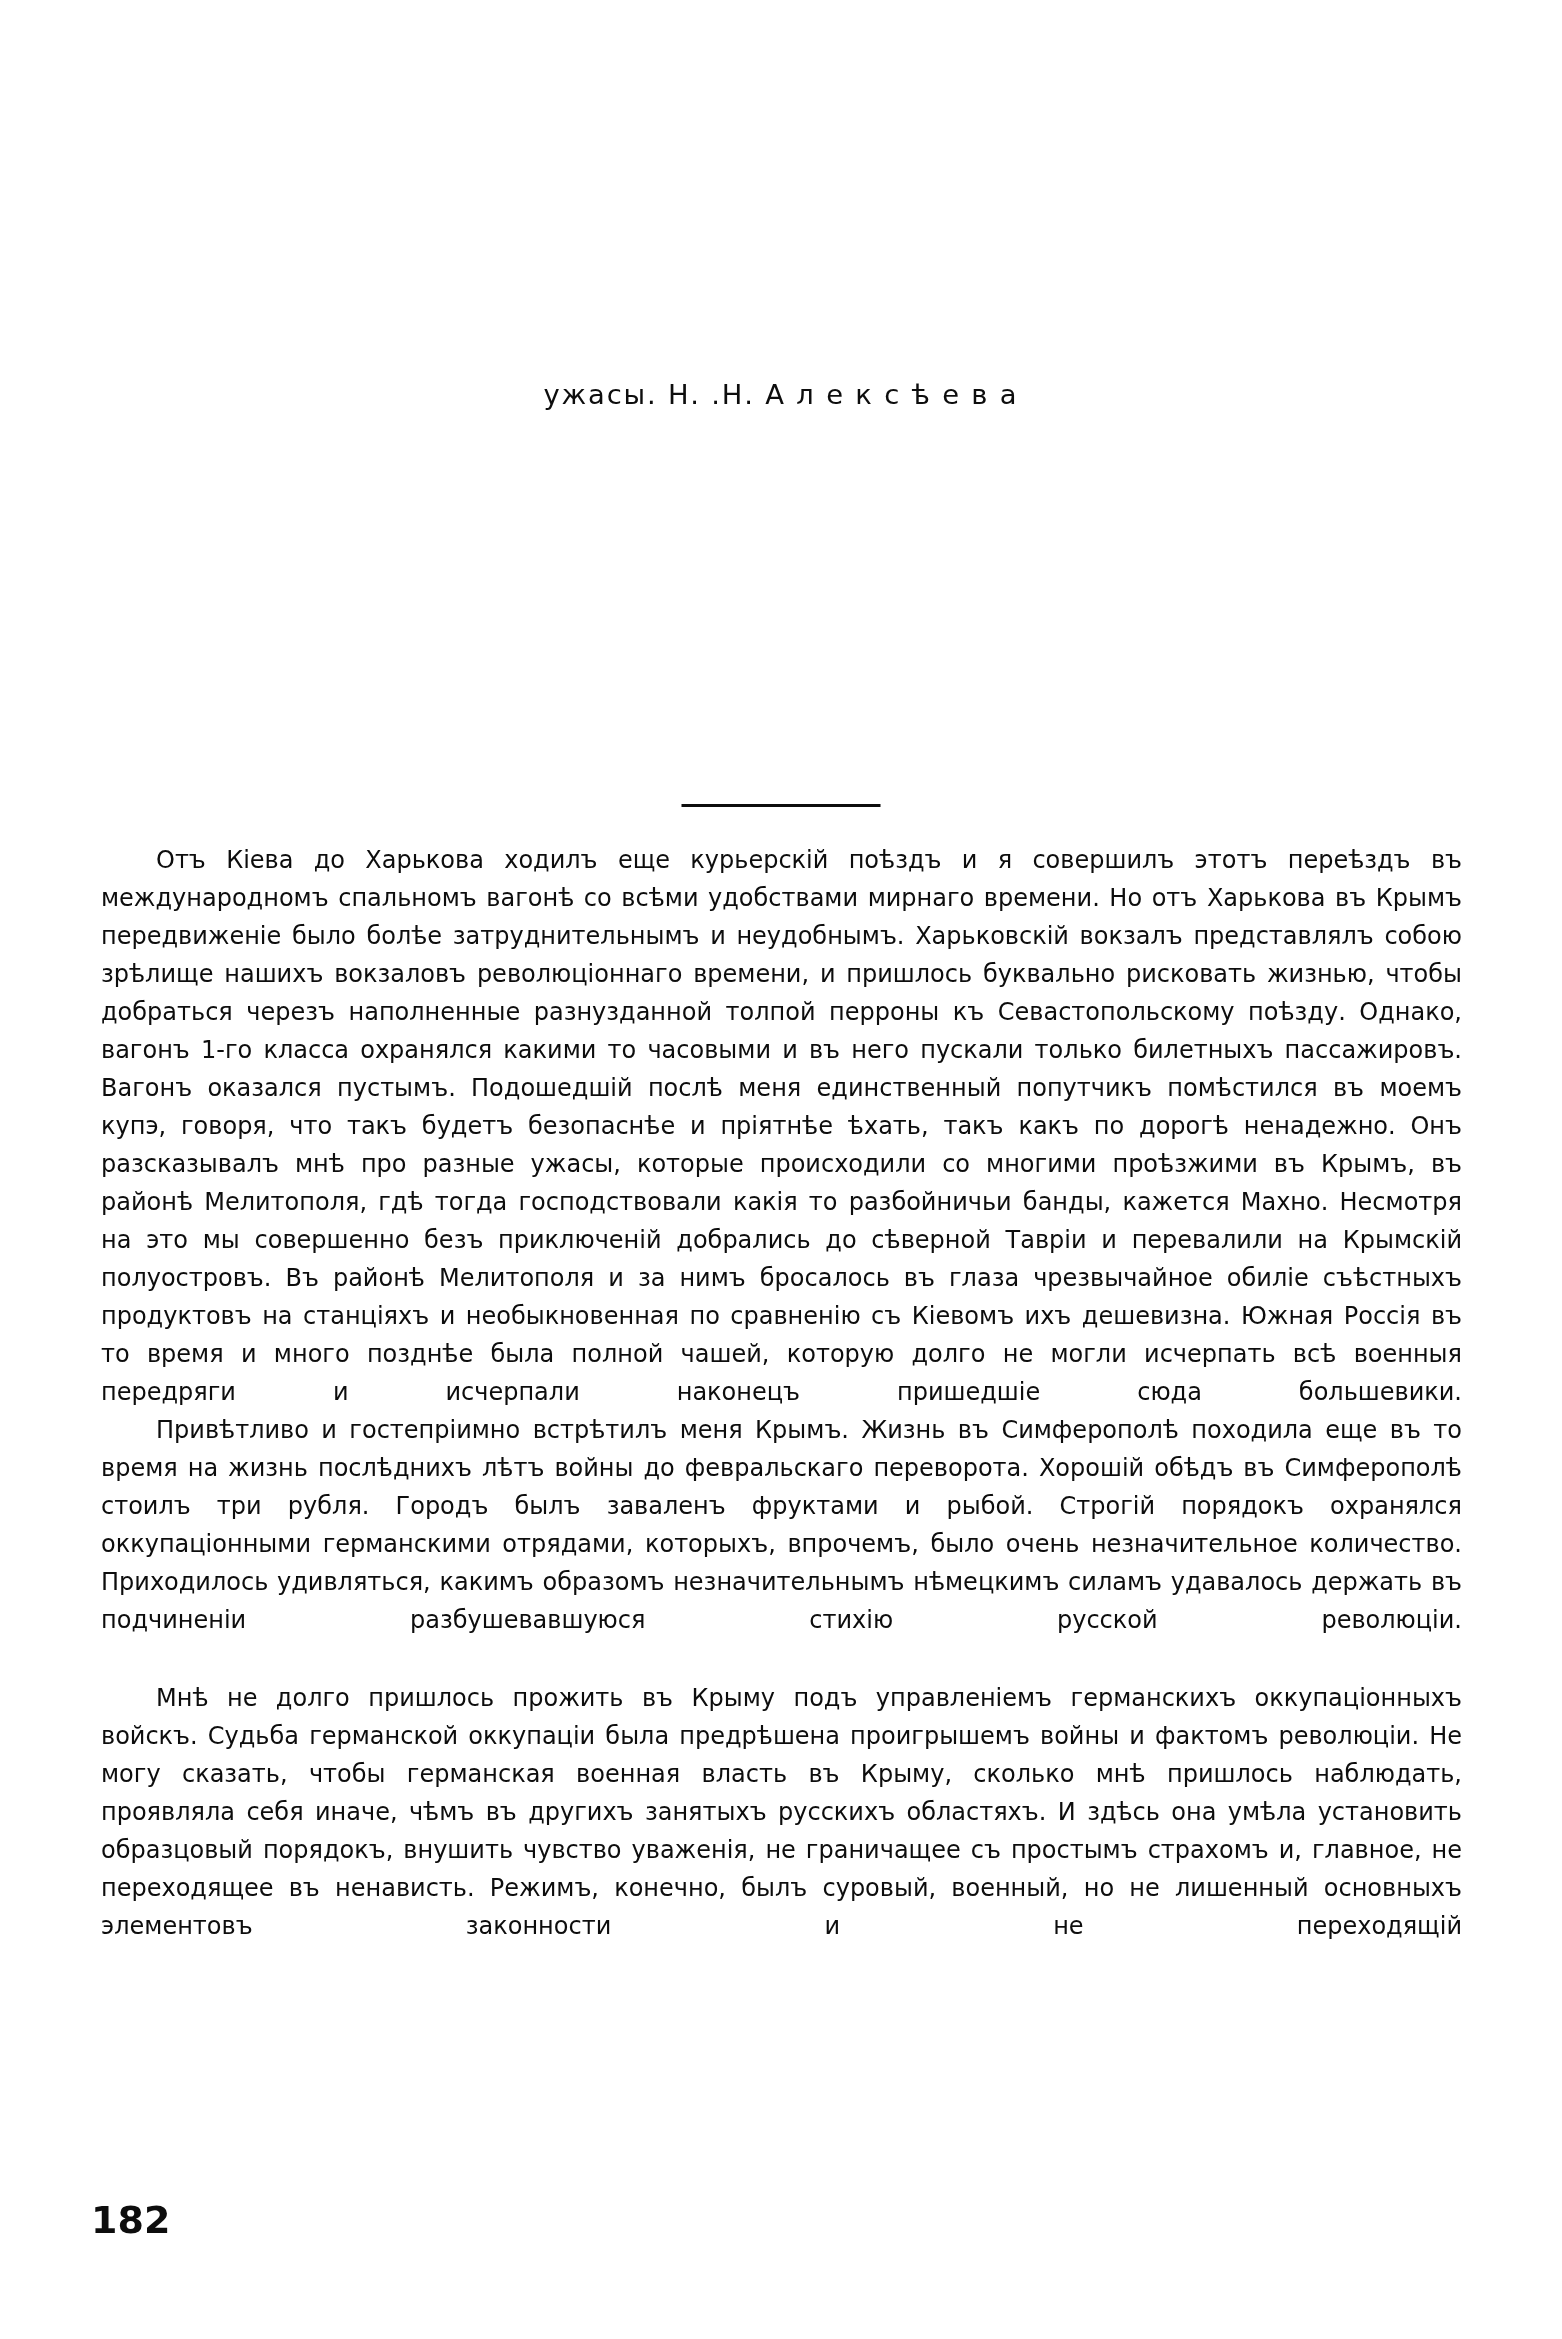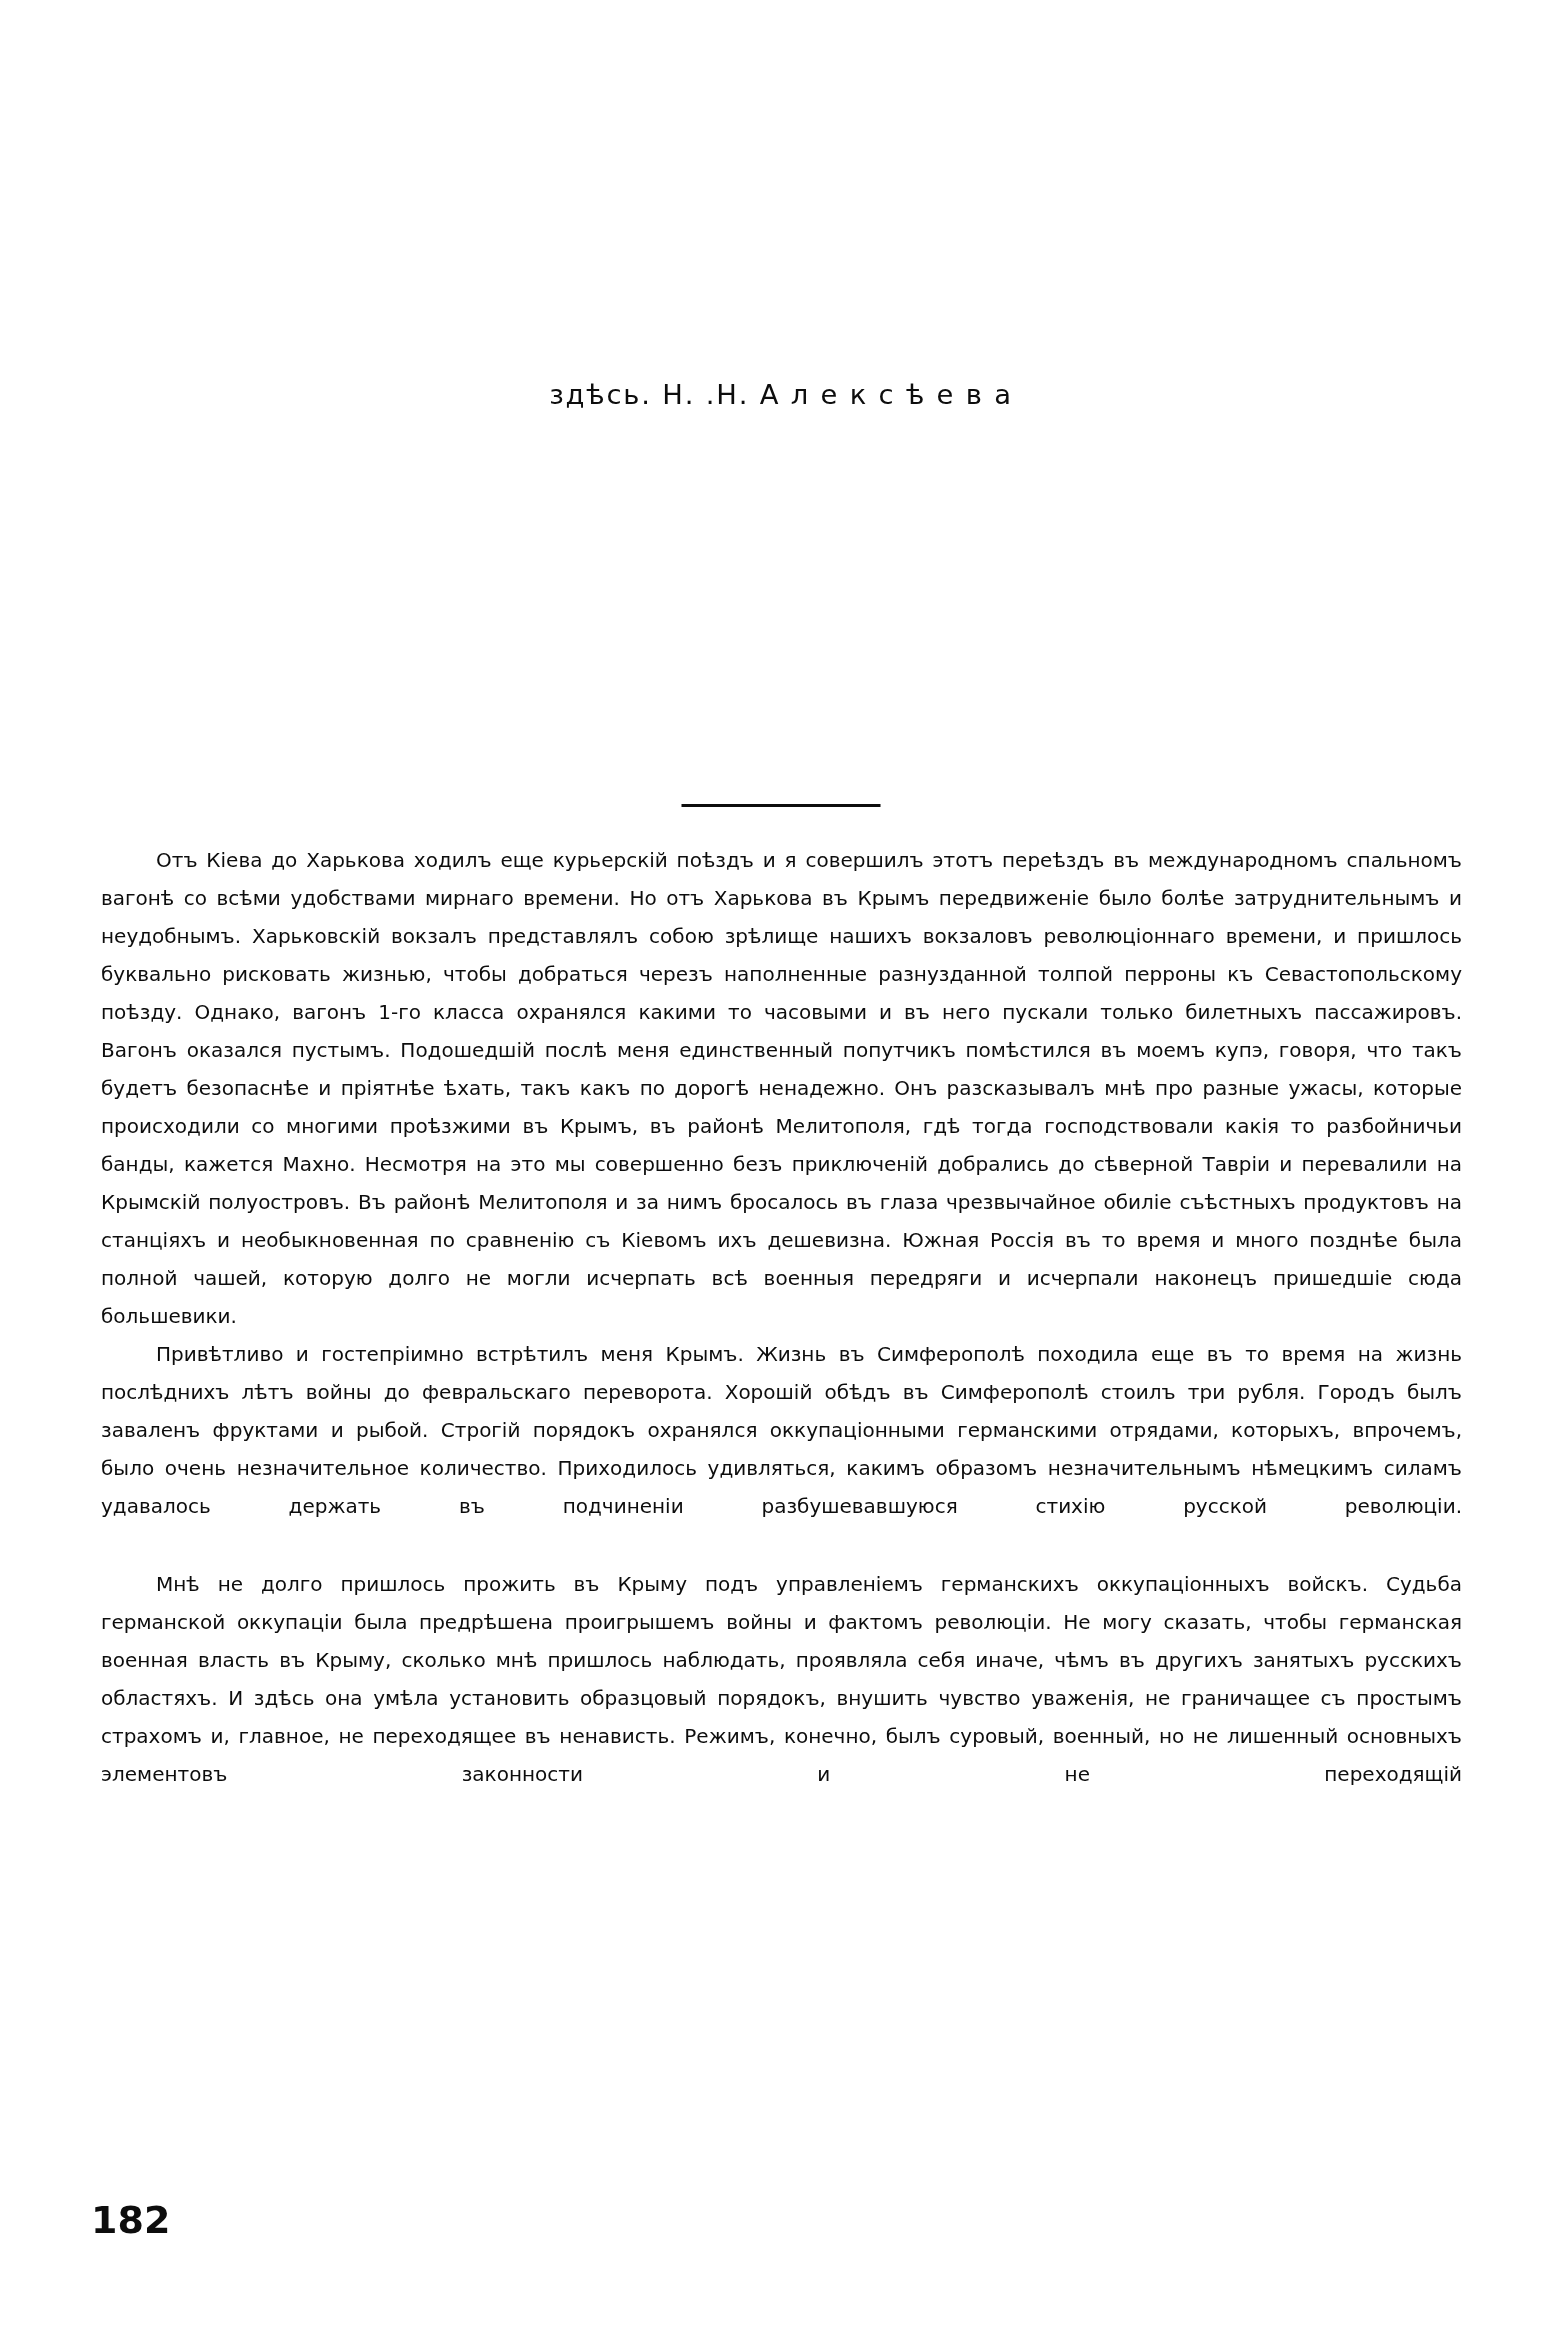--- a/index.html
+++ b/index.html
@@ -51,21 +51,21 @@
     transform: translateX(-50%);
     width: 199px;
     height: 2.7px;
     background: #0d0d0d;
   }
   .body-text {
     position: absolute;
     top: 841px;
     left: 101px;
     width: 1361px;
-    font-size: 20px;
+    font-size: 24px;
     line-height: 38px;
     text-align: justify;
     font-family: "DejaVu Sans", sans-serif;
     letter-spacing: 0px;
   }
   .body-text p {
     margin: 0;
     text-indent: 55px;
     text-align: justify;
     text-align-last: justify;
@@ -83,21 +83,21 @@
     font-weight: 700;
     font-family: "DejaVu Sans", sans-serif;
   }
 </style>
 </head>
 <body>
 
 <div class="page">
 
 
-  <div class="subtitle">здѣсь.  Н. .Н.  А л е к с ѣ е в а</div>
+  <div class="subtitle">ужасы.  Н. .Н.  А л е к с ѣ е в а</div>
 
   <div class="rule"></div>
 
   <div class="body-text">
     <p>Отъ Кiева до Харькова ходилъ еще курьерскiй поѣздъ и я совершилъ этотъ переѣздъ въ международномъ спальномъ вагонѣ со всѣми удобствами мирнаго времени. Но отъ Харькова въ Крымъ передвиженiе было болѣе затруднительнымъ и неудобнымъ. Харьковскiй вокзалъ представлялъ собою зрѣлище нашихъ вокзаловъ революцiоннаго времени, и пришлось буквально рисковать жизнью, чтобы добраться черезъ наполненные разнузданной толпой перроны къ Севастопольскому поѣзду. Однако, вагонъ 1-го класса охранялся какими то часовыми и въ него пускали только билетныхъ пассажировъ. Вагонъ оказался пустымъ. Подошедшiй послѣ меня единственный попутчикъ помѣстился въ моемъ купэ, говоря, что такъ будетъ безопаснѣе и прiятнѣе ѣхать, такъ какъ по дорогѣ ненадежно. Онъ разсказывалъ мнѣ про разные ужасы, которые происходили со многими проѣзжими въ Крымъ, въ районѣ Мелитополя, гдѣ тогда господствовали какiя то разбойничьи банды, кажется Махно. Несмотря на это мы совершенно безъ приключенiй добрались до сѣверной Таврiи и перевалили на Крымскiй полуостровъ. Въ районѣ Мелитополя и за нимъ бросалось въ глаза чрезвычайное обилiе съѣстныхъ продуктовъ на станцiяхъ и необыкновенная по сравненiю съ Кiевомъ ихъ дешевизна. Южная Россiя въ то время и много позднѣе была полной чашей, которую долго не могли исчерпать всѣ военныя передряги и исчерпали наконецъ пришедшiе сюда большевики.</p>
     <p>Привѣтливо и гостепрiимно встрѣтилъ меня Крымъ. Жизнь въ Симферополѣ походила еще въ то время на жизнь послѣднихъ лѣтъ войны до февральскаго переворота. Хорошiй обѣдъ въ Симферополѣ стоилъ три рубля. Городъ былъ заваленъ фруктами и рыбой. Строгiй порядокъ охранялся оккупацiонными германскими отрядами, которыхъ, впрочемъ, было очень незначительное количество. Приходилось удивляться, какимъ образомъ незначительнымъ нѣмецкимъ силамъ удавалось держать въ подчиненiи разбушевавшуюся стихiю русской революцiи.</p>
     <p class="last">Мнѣ не долго пришлось прожить въ Крыму подъ управленiемъ германскихъ оккупацiонныхъ войскъ. Судьба германской оккупацiи была предрѣшена проигрышемъ войны и фактомъ революцiи. Не могу сказать, чтобы германская военная власть въ Крыму, сколько мнѣ пришлось наблюдать, проявляла себя иначе, чѣмъ въ другихъ занятыхъ русскихъ областяхъ. И здѣсь она умѣла установить образцовый порядокъ, внушить чувство уваженiя, не граничащее съ простымъ страхомъ и, главное, не переходящее въ ненависть. Режимъ, конечно, былъ суровый, военный, но не лишенный основныхъ элементовъ законности и не переходящiй</p>
   </div>
 
   <div class="folio">182</div>

